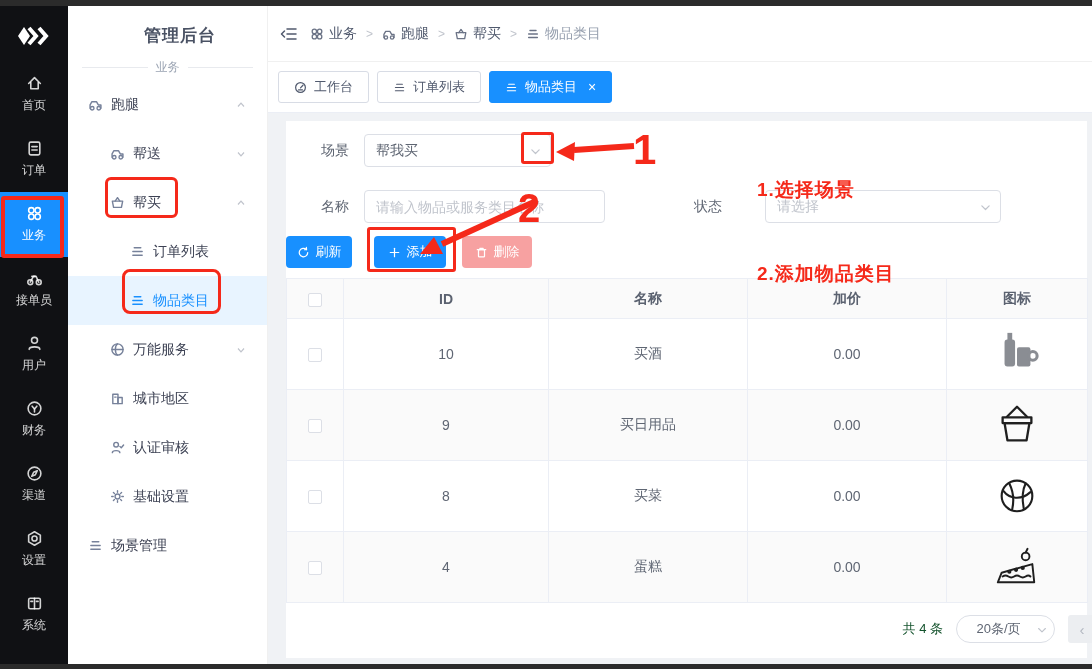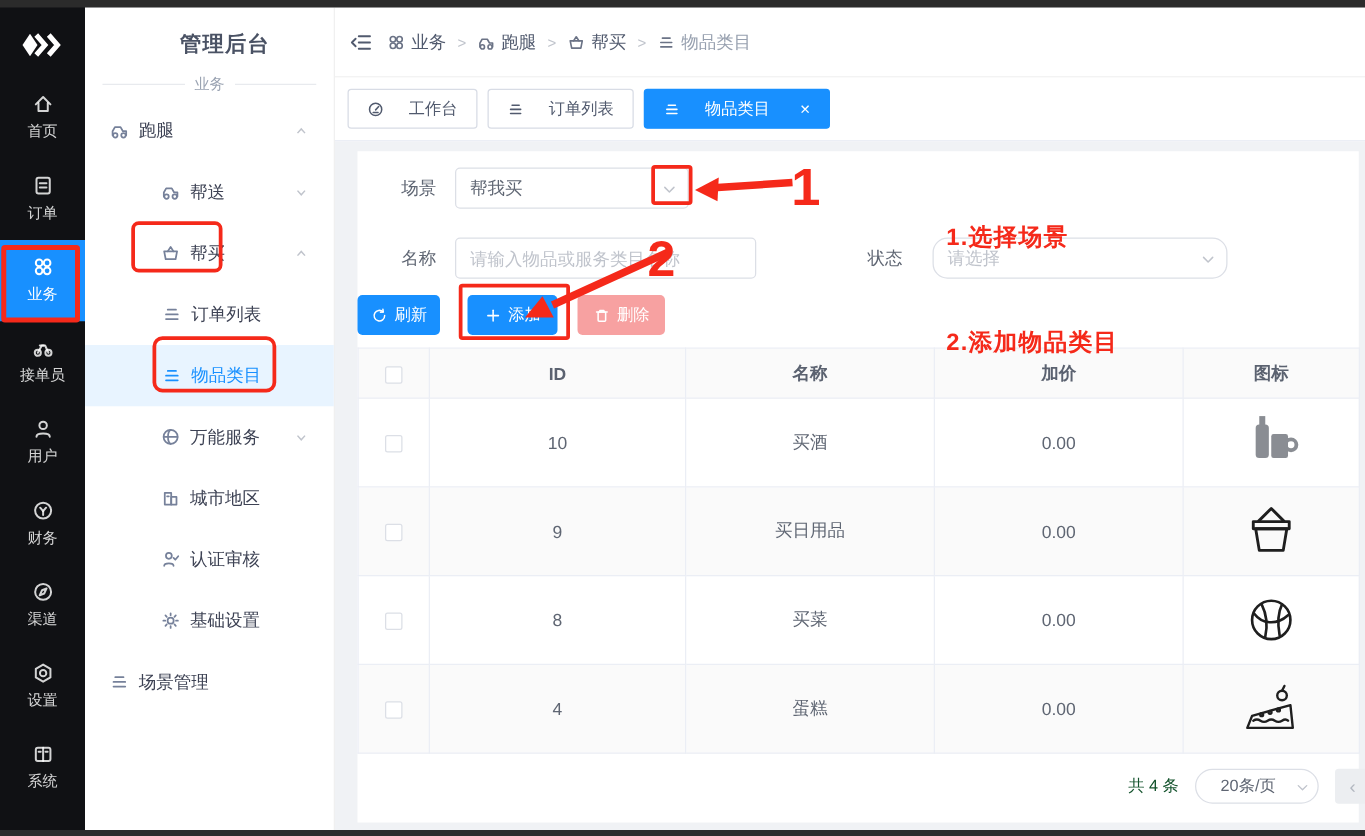--- a/index.html
+++ b/index.html
@@ -21,38 +21,38 @@
 
   
   .ssb { position:absolute; left:68px; top:6px; width:200px; height:663px; background:#fff; z-index:3; border-right:1px solid #f0f0f0; }
   .ssb-title { text-align:center; font-size:17px; color:#4a5264; font-weight:bold; margin-top:18px; letter-spacing:1px;margin-left:25px; }
   .ssb-section { display:flex; align-items:center; gap:8px; margin:12px 14px 4px; color:#9aa3b2; font-size:12px; }
   .ssb-section .line { flex:1; height:1px; background:#e8eaee; }
   .ssb-menu { margin-top:4px; }
   .ssb-item { height:49px; display:flex; align-items:center; gap:8px; font-size:14px; color:#3d4254;
               padding-left:20px; position:relative; cursor:pointer; }
   .ssb-item .ic { width:15px; height:15px; color:#76819a; flex:0 0 auto; }
-  .ssb-item.lv2 { padding-left:42px;margin-left:19px; }
+  .ssb-item.lv2 { padding-left:42px; }
   .ssb-item.lv3 { padding-left:62px; }
   .ssb-item.selected { background:#e8f4ff; color:#1890ff; }
   .ssb-item.selected .ic { color:#1890ff; }
   .ssb-item .arrow { position:absolute; right:20px; width:12px; height:12px; color:#c0c4cc; }
 
   
   .main { position:absolute; left:268px; top:6px; width:824px; height:663px; }
   .hdr { height:56px; background:#fff; border-bottom:1px solid #f0f0f0; display:flex; align-items:center; padding-left:12px; gap:12px; }
   .fold { width:18px; height:18px; color:#515a6e; cursor:pointer; }
   .crumbs { display:flex; align-items:center; gap:9px; font-size:14px; color:#515a6e; }
   .crumb { display:flex; align-items:center; gap:5px; cursor:pointer; }
   .crumb .ic { width:14px; height:14px; color:#6b7386; }
   .crumb.last { color:#97a0af; }
   .crumb-sep { color:#c0c4cc; font-size:12px; }
 
   .tabbar { height:51px; background:#fff; border-bottom:1px solid #ebeef5; display:flex; align-items:center; padding-left:10px; gap:8px; }
-  .tab { height:32px; display:inline-flex; align-items:center; gap:20px; padding:0 15px; border:1px solid #d8dce5;
+  .tab { height:32px; display:inline-flex; align-items:center; gap:7px; padding:0 15px; border:1px solid #d8dce5;
          border-radius:3px; background:#fff; font-size:13px; color:#515a6e; cursor:pointer; }
   .tab .ic { width:13px; height:13px; }
   .tab.active { background:#1890ff; border-color:#1890ff; color:#fff; }
   .tab .tclose { font-size:14px; line-height:1; margin-left:4px; cursor:pointer; }
 
   
   .card { position:absolute; left:18px; top:115px; width:801px; height:537px; background:#fff; }
   .f-label { position:absolute; font-size:14px; color:#5f6673; line-height:33px; }
   .sel { position:absolute; height:33px; border:1px solid #dcdfe6; border-radius:4px; background:#fff; font-size:14px;
          display:flex; align-items:center; padding:0 26px 0 11px; cursor:pointer; }
@@ -364,21 +364,21 @@
         <span class="val">帮我买</span>
         <svg class="chev ic" viewBox="0 0 16 16">
             <polyline points="3.5,6 8,10.5 12.5,6"></polyline>
           </svg>
       </div>
 
       <span class="f-label" style="left:35px; top:69px;">名称</span>
       <input class="txt" style="left: 78px; top: 69px; width: 241px;" placeholder="请输入物品或服务类目名称">
 
       <span class="f-label" style="left:408px; top:69px;">状态</span>
-      <div class="sel" style="left:460px; top:69px; width:236px;border-radius:12px;">
+      <div class="sel" style="left:479px; top:69px; width:236px;">
         <span class="ph">请选择</span>
         <svg class="chev ic" viewBox="0 0 16 16">
             <polyline points="3.5,6 8,10.5 12.5,6"></polyline>
           </svg>
       </div>
 
       <button class="btn btn-blue" style="left:0; top:115px; width:66px;">
         <svg class="ic" viewBox="0 0 16 16">
             <path d="M13.2 8 A5.2 5.2 0 1 1 11.6 4.3"></path>
             <polyline points="11.5,1.8 11.8,4.5 9.1,4.6"></polyline>

